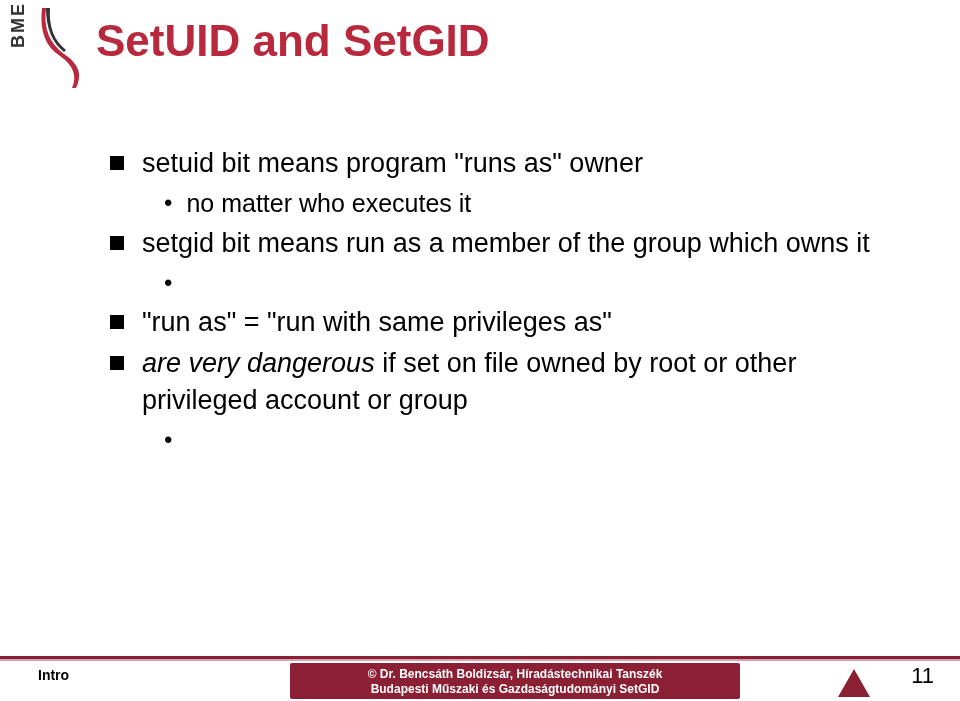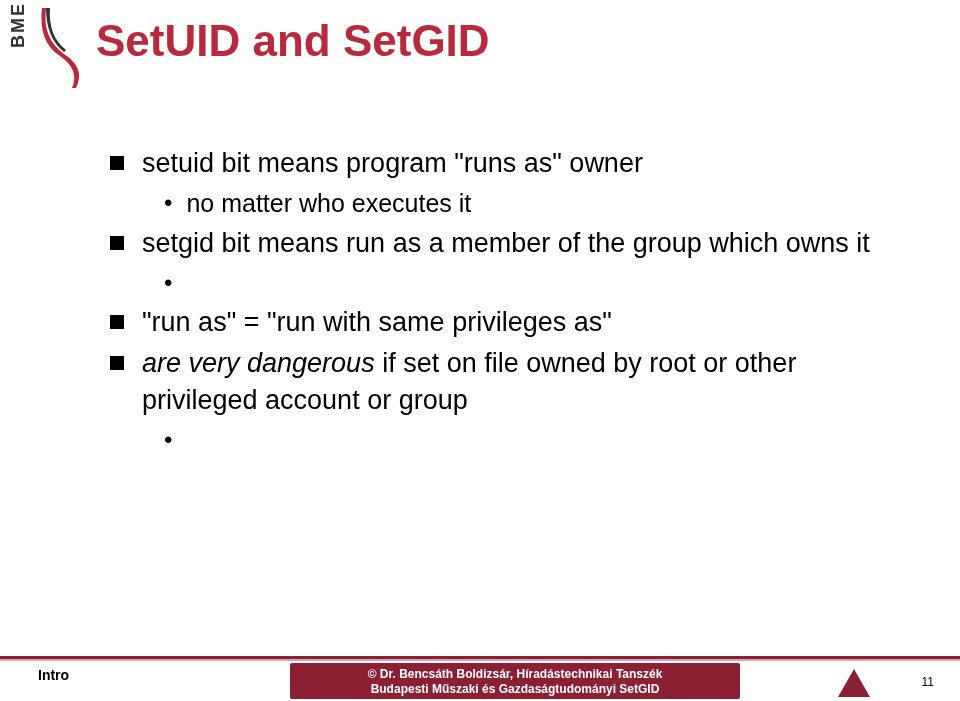--- a/index.html
+++ b/index.html
@@ -136,21 +136,21 @@
     width: 0;
     height: 0;
     border-left: 16px solid transparent;
     border-right: 16px solid transparent;
     border-bottom: 28px solid #8b1f33;
   }
   .footer-page {
     position: absolute;
     right: 26px;
     bottom: 12px;
-    font-size: 12px;
+    font-size: 22px;
     color: #000;
   }
 </style>
 </head>
 <body>
 
 <div class="left-logo">
   <div class="bme-text">BME</div>
   <svg class="logo-swoosh" width="56" height="80" viewBox="0 0 56 80">
     <path d="M 10 0 Q 6 30 28 46 Q 50 60 40 80 L 36 80 Q 44 62 24 48 Q 2 34 6 0 Z" fill="#b8293d"></path>

